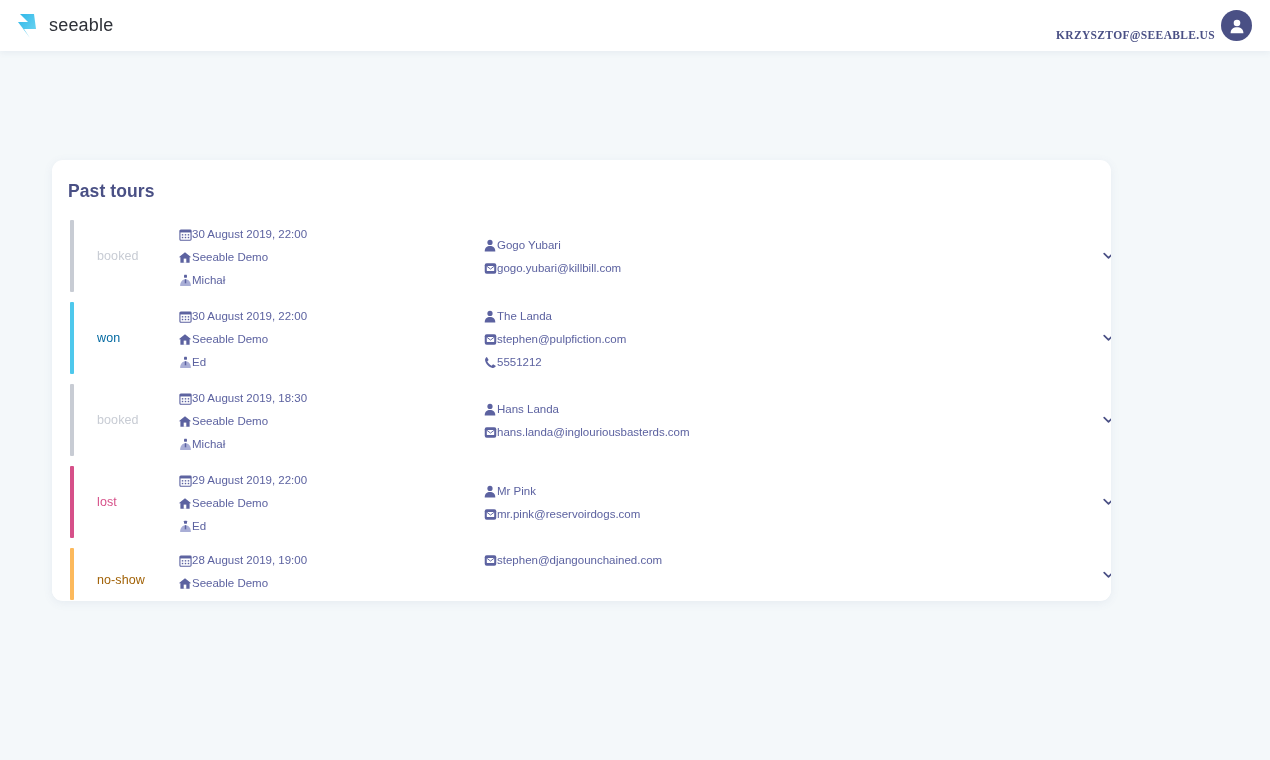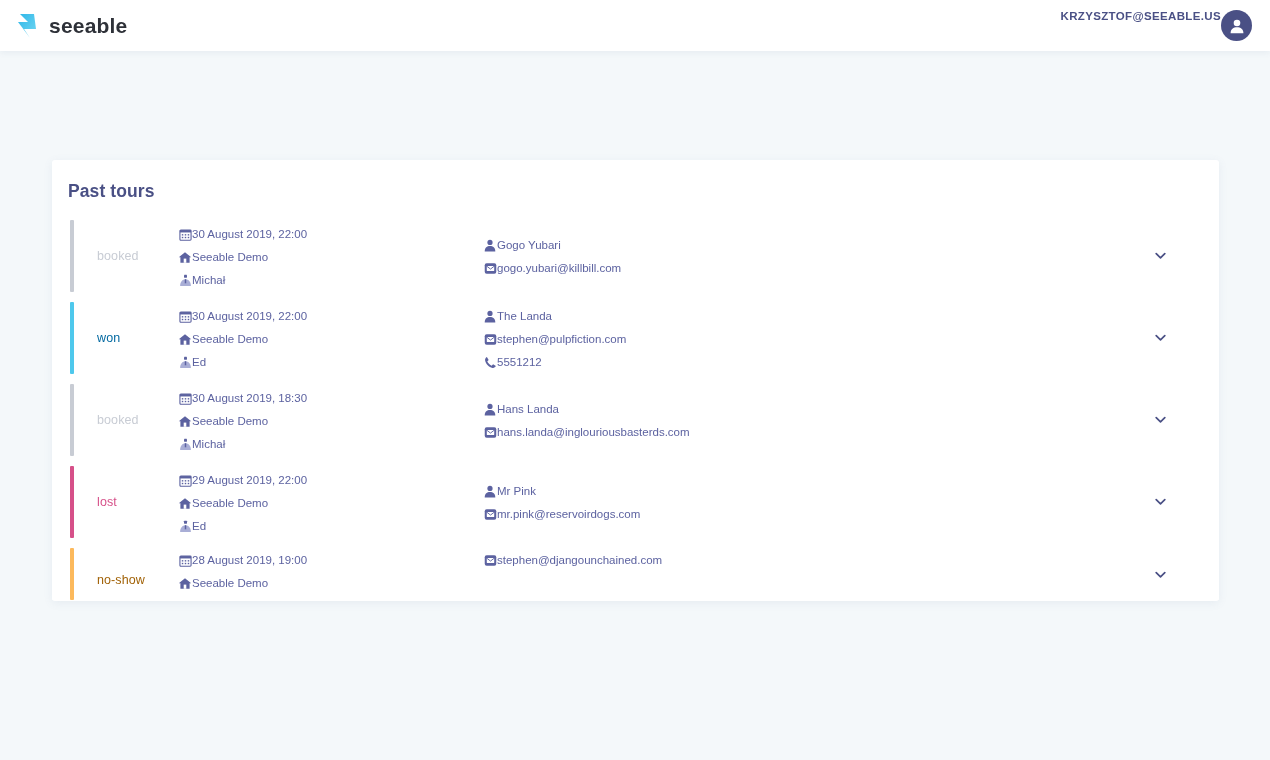--- a/index.html
+++ b/index.html
@@ -35,32 +35,33 @@
     align-items: center;
     margin-left: 14px;
     gap: 9px;
   }
   .brand-logo {
     width: 26px;
     height: 28px;
     display: block;
   }
   .brand-name {
-    font-size: 21px;
+    font-size: 18px;
     letter-spacing: 0.2px;
     color: #2e3138;
-    font-weight: 700;
+    font-weight: 400;
   }
 
   .topbar-right {
     margin-left: auto;
     display: flex;
-    align-items: flex-start;
-    gap: 0;
+    align-items: flex-end;
+    gap: 6px;
     margin-right: 18px;
+    font-family: Liberation Serif, serif;
   }
   .user-email {
     font-size: 11.5px;
     font-weight: bold;
     letter-spacing: 0.35px;
     color: #4a5085;
   }
   .avatar {
     width: 31px;
     height: 31px;
@@ -70,24 +71,24 @@
     align-items: center;
     justify-content: center;
   }
   .avatar svg { display: block; }
 
   
   .card {
     position: absolute;
     left: 52px;
     top: 160px;
-    width: 1167px;
+    width: 1059px;
     height: 441px;
     background: #ffffff;
-    border-radius: 3px;
+    border-radius: 11px;
     box-shadow: 0 2px 10px rgba(90, 110, 150, 0.09);
     overflow: hidden;
   }
 
   .card-title {
     font-size: 17.5px;
     font-weight: bold;
     color: #4a5085;
     letter-spacing: 0.1px;
     margin: 21px 0 0 16px;

